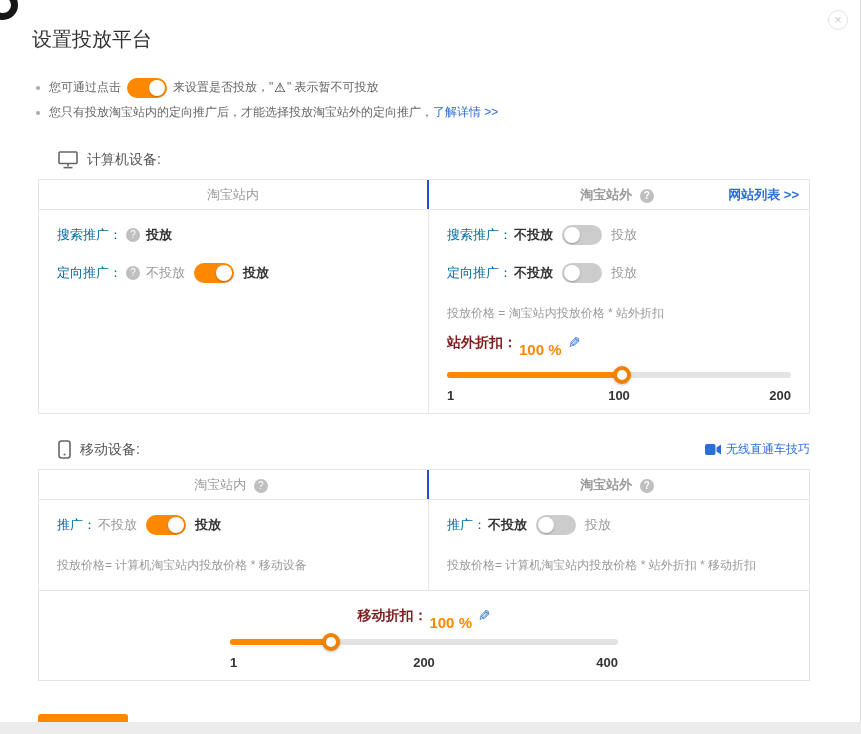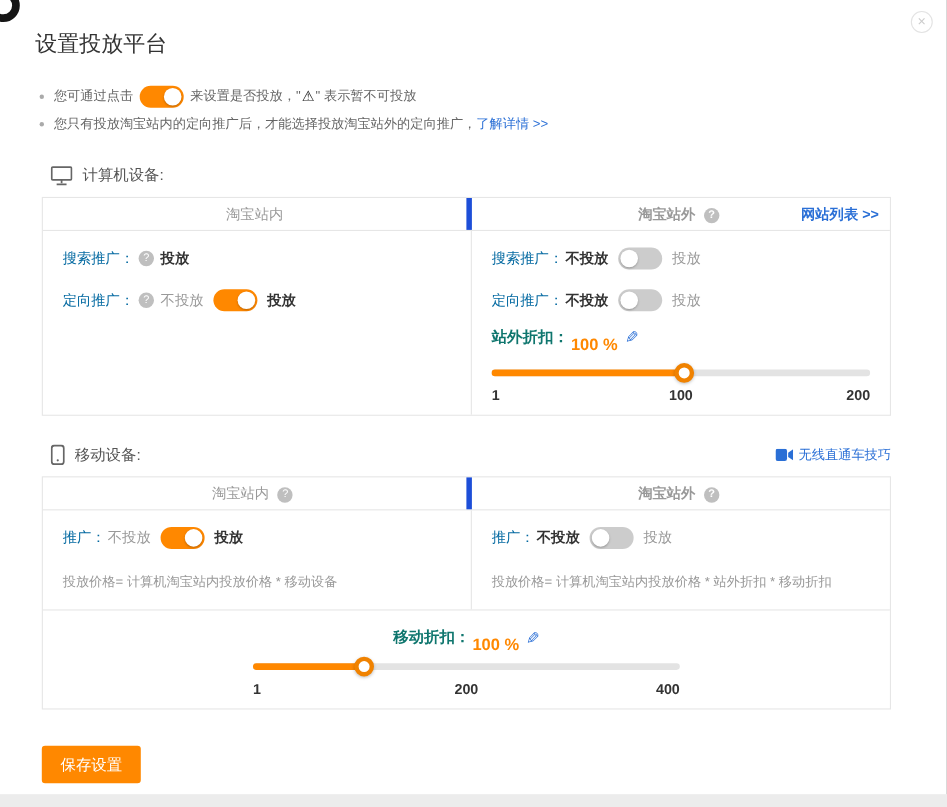--- a/index.html
+++ b/index.html
@@ -46,43 +46,43 @@
   .qicon {
     display:inline-block; width:14px; height:14px; border-radius:50%;
     background:#bfbfbf; color:#fff; font-size:10px; line-height:14px;
     text-align:center; vertical-align:middle; margin:0 4px; cursor:pointer; flex:0 0 auto;
   }
 
   .section-head {
     display:flex; align-items:center; justify-content:space-between;
     width:772px; margin:26px 0 10px 38px;
   }
-  .section-head .left-part { display:flex; align-items:center; gap:9px; margin-left:8px; }
+  .section-head .left-part { display:flex; align-items:center; gap:9px; margin-left:20px; }
   .section-title { font-size:14px; color:#555; }
   .tips-link { display:flex; align-items:center; gap:5px; font-size:12px; }
 
   .table { width:772px; margin-left:38px; border:1px solid #e6e6e6; }
   .thead { display:flex; border-bottom:1px solid #e6e6e6; height:30px; }
   .th { line-height:30px; text-align:center; color:#999; font-size:13px; position:relative; }
-  .th.col-left { width:390px; border-right:5px solid #1d4ed8; }
+  .th.col-left { width:390px; border-right:2px solid #1d4ed8; }
   .th.col-right { flex:1;font-weight:bold; }
   .site-list { position:absolute; right:10px; top:0; }
 
   .tbody { display:flex; }
   .td { padding:6px 0 10px 18px; }
   .td.col-left { width:390px; border-right:1px solid #e6e6e6; }
   .td.col-right { flex:1; }
 
   .row { height:38px; display:flex; align-items:center; white-space:nowrap; }
   .label { color:#0369a1; font-size:13px; }
   .val-strong { color:#333; font-weight:bold; font-size:13px; margin:0 2px; }
   .val-dim { color:#999; font-size:13px; margin:0 2px; }
   .formula { height:30px; color:#999; font-size:12px; margin-top:6px; }
   .discount-line { height:30px; display:flex; align-items:center; }
-  .disc-label { color:#0f766e; font-weight:bold; font-size:14px; }
+  .disc-label { color:#7f1d1d; font-weight:bold; font-size:14px; }
   .disc-val { color:#ff8800; font-weight:bold; font-size:15px; margin:12px 6px 0 2px; }
   .edit-icon { color:#2a6fd6; font-size:15px; transform:scaleX(-1); display:inline-block; cursor:pointer; }
 
   .slider { position:relative; height:18px; margin:8px 18px 4px 0; cursor:pointer; }
   .slider-track { position:absolute; left:0; right:0; top:6px; height:6px; border-radius:3px; background:#e3e3e3; }
   .slider-fill { height:100%; border-radius:3px; background:#ff8800; width:50%; }
   .slider-handle {
     position:absolute; top:0; left:50%; width:18px; height:18px; margin-left:-9px;
     border-radius:50%; background:#fff; border:4px solid #f08200; box-shadow:0 1px 3px rgba(0,0,0,.25);
   }
@@ -181,20 +181,21 @@
           <span class="val-dim">投放</span>
         </div>
         <div class="row">
           <span class="label">定向推广：</span>
           <span class="val-strong">不投放</span>
           <span class="toggle">
               <span class="knob"></span>
             </span>
           <span class="val-dim">投放</span>
         </div>
+        <div class="row formula">投放价格 = 淘宝站内投放价格 * 站外折扣</div>
         <div class="discount-line">
           <span class="disc-label">站外折扣：</span>
           <span class="disc-val">100 %</span>
           <span class="edit-icon">✎</span>
         </div>
         <div class="slider">
           <div class="slider-track">
               <div class="slider-fill" style="width: 51%;"></div>
             </div>
           <div class="slider-handle" style="left: 51%;"></div>

